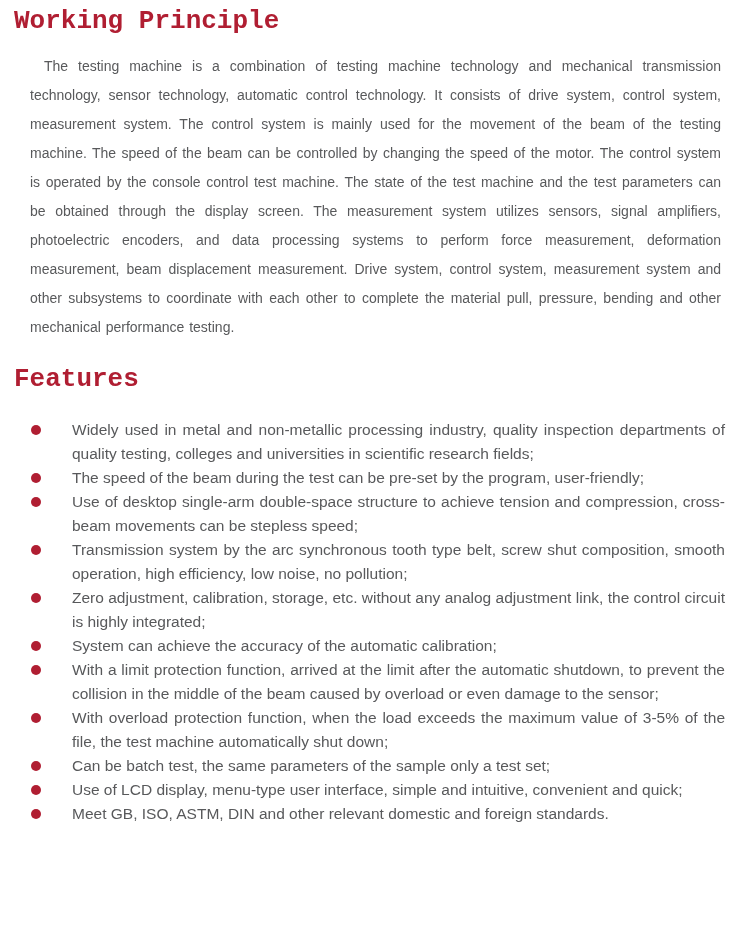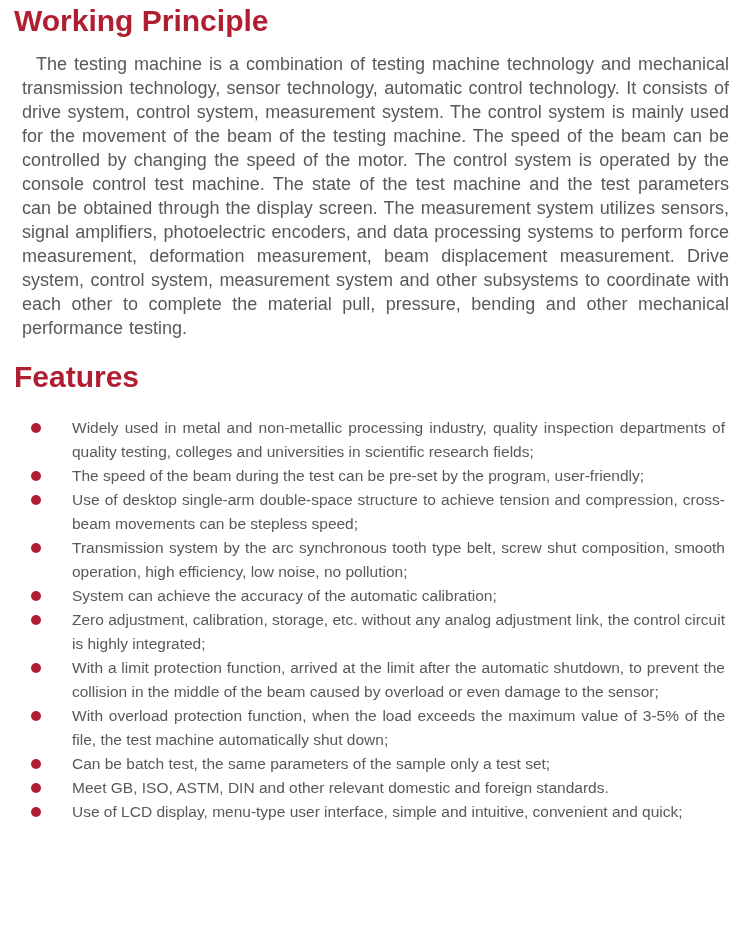--- a/index.html
+++ b/index.html
@@ -15,38 +15,38 @@
   body {
     width: 750px;
     height: 948px;
     font-family: "Liberation Sans", sans-serif;
     overflow: hidden;
   }
   .page {
     padding: 6px 13px 8px 14px;
   }
   .section-title {
-    font-family: Liberation Sans, sans-serif;
+    font-family: Liberation Mono, monospace;
     font-weight: bold;
-    font-size: 30px;
+    font-size: 26px;
     line-height: 26px;
     color: var(--accent);
     margin: 0;
   }
   .title-working-principle {
     margin: 2px 0 18px 0;
   }
   .title-features {
     margin: 24px 0 26px 0;
   }
   .body-paragraph {
-    margin: 8px;
+    margin: 16px;
     color: var(--text);
-    font-size: 18px;
-    line-height: 24px;
+    font-size: 14px;
+    line-height: 29px;
     text-align: justify;
     text-indent: 14px;
     word-spacing: 1px;
   }
   .features-list {
     list-style: none;
     margin: 12px;
     padding: 0;
   }
   .feature-item {
@@ -75,21 +75,21 @@
 
   <p class="body-paragraph">The testing machine is a combination of testing machine technology and mechanical transmission technology, sensor technology, automatic control technology. It consists of drive system, control system, measurement system. The control system is mainly used for the movement of the beam of the testing machine. The speed of the beam can be controlled by changing the speed of the motor. The control system is operated by the console control test machine. The state of the test machine and the test parameters can be obtained through the display screen. The measurement system utilizes sensors, signal amplifiers, photoelectric encoders, and data processing systems to perform force measurement, deformation measurement, beam displacement measurement. Drive system, control system, measurement system and other subsystems to coordinate with each other to complete the material pull, pressure, bending and other mechanical performance testing.</p>
 
   <h1 class="section-title title-features">Features</h1>
 
   <ul class="features-list" id="features-list">
       <li class="feature-item"><span class="bullet"></span><span>Widely used in metal and non-metallic processing industry, quality inspection departments of quality testing, colleges and universities in scientific research fields;</span></li>
       <li class="feature-item"><span class="bullet"></span><span>The speed of the beam during the test can be pre-set by the program, user-friendly;</span></li>
       <li class="feature-item"><span class="bullet"></span><span>Use of desktop single-arm double-space structure to achieve tension and compression, cross-beam movements can be stepless speed;</span></li>
       <li class="feature-item"><span class="bullet"></span><span>Transmission system by the arc synchronous tooth type belt, screw shut composition, smooth operation, high efficiency, low noise, no pollution;</span></li>
+      <li class="feature-item"><span class="bullet"></span><span>Zero adjustment, calibration, storage, etc. without any analog adjustment link, the control circuit is highly integrated;</span></li>
       <li class="feature-item"><span class="bullet"></span><span>System can achieve the accuracy of the automatic calibration;</span></li>
-      <li class="feature-item"><span class="bullet"></span><span>Zero adjustment, calibration, storage, etc. without any analog adjustment link, the control circuit is highly integrated;</span></li>
       <li class="feature-item"><span class="bullet"></span><span>With a limit protection function, arrived at the limit after the automatic shutdown, to prevent the collision in the middle of the beam caused by overload or even damage to the sensor;</span></li>
       <li class="feature-item"><span class="bullet"></span><span>With overload protection function, when the load exceeds the maximum value of 3-5% of the file, the test machine automatically shut down;</span></li>
       <li class="feature-item"><span class="bullet"></span><span>Can be batch test, the same parameters of the sample only a test set;</span></li>
+      <li class="feature-item"><span class="bullet"></span><span>Use of LCD display, menu-type user interface, simple and intuitive, convenient and quick;</span></li>
       <li class="feature-item"><span class="bullet"></span><span>Meet GB, ISO, ASTM, DIN and other relevant domestic and foreign standards.</span></li>
-      <li class="feature-item"><span class="bullet"></span><span>Use of LCD display, menu-type user interface, simple and intuitive, convenient and quick;</span></li>
     </ul>
 </div>
 
 </body></html>

